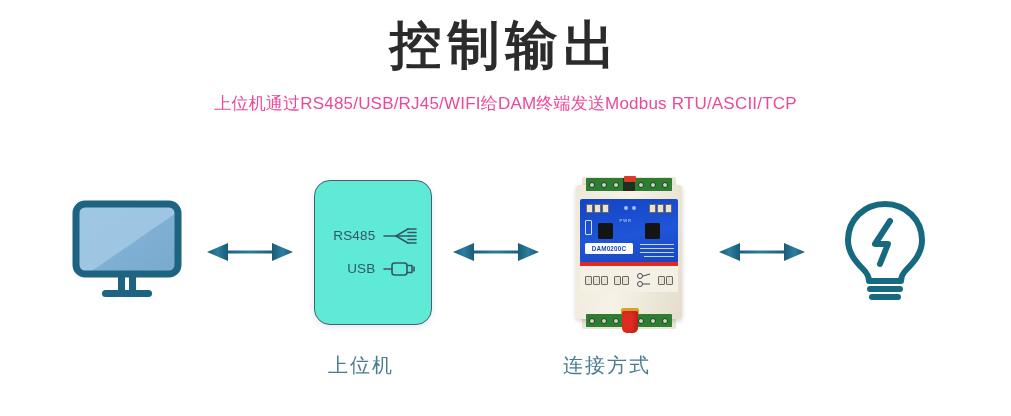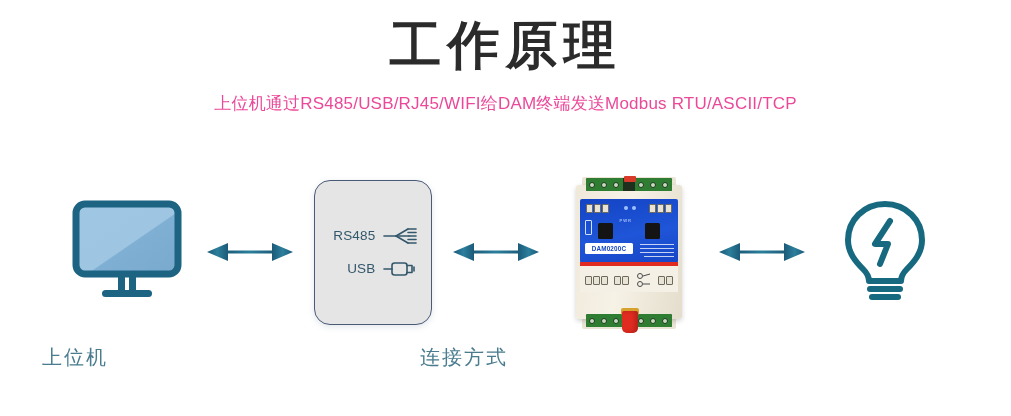--- a/index.html
+++ b/index.html
@@ -69,21 +69,21 @@
     align-items: center;
     justify-content: center;
   }
 
   
   .conn-box {
     width: 118px;
     height: 145px;
     border: 1.6px solid #4a5b78;
     border-radius: 16px;
-    background: #e5e5e5;
+    background: #5eead4;
     box-shadow: 0 2px 6px rgba(80,100,130,0.16);
     display: flex;
     flex-direction: column;
     justify-content: center;
     padding: 4px 0;
     box-sizing: border-box;
   }
   .conn-row {
     display: flex;
     align-items: center;
@@ -273,42 +273,42 @@
   .top-pin-label {
     position: absolute;
     font-size: 4px;
     color: #cfe0ff;
   }
 
   
   .captions {
     position: absolute;
     left: 0;
-    top: 344px;
+    top: 352px;
     width: 874px;
     display: flex;
     align-items: center;
-    justify-content: space-between;
+    justify-content: flex-end;
   }
   .caption {
     width: 150px;
     flex: 0 0 auto;
     text-align: center;
     font-size: 20px;
     color: #4a7c8f;
     letter-spacing: 2px;
   }
   .caption.module { width: 170px; }
   .cap-gap { width: 96px; flex: 0 0 auto; }
 </style>
 </head>
 <body>
 
 <div class="header">
-  <h1 class="page-title">工作原理</h1>
+  <h1 class="page-title">控制输出</h1>
   <div class="subtitle-wrap">
     <div class="subtitle-line">上位机通过RS485/USB/RJ45/WIFI给DAM终端发送Modbus RTU/ASCII/TCP</div>
   </div>
 </div>
 
 <div class="diagram">
 
   <div class="stage">
     <span>
       <svg width="112" height="102" viewBox="0 0 112 102">

